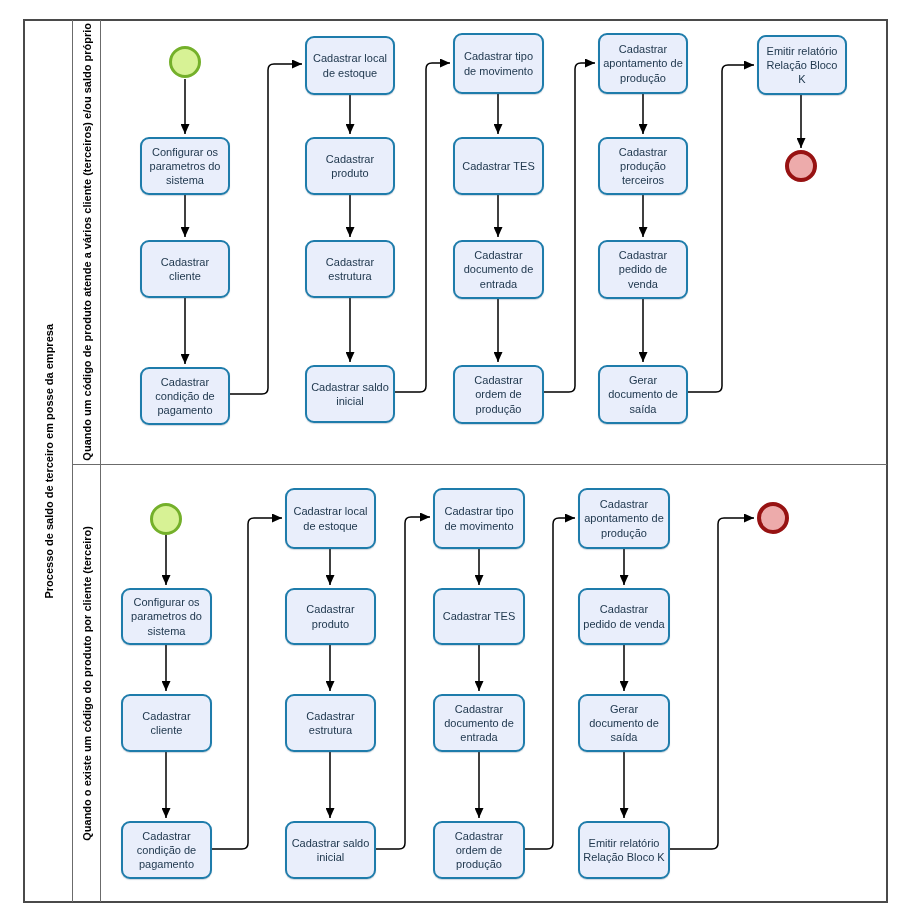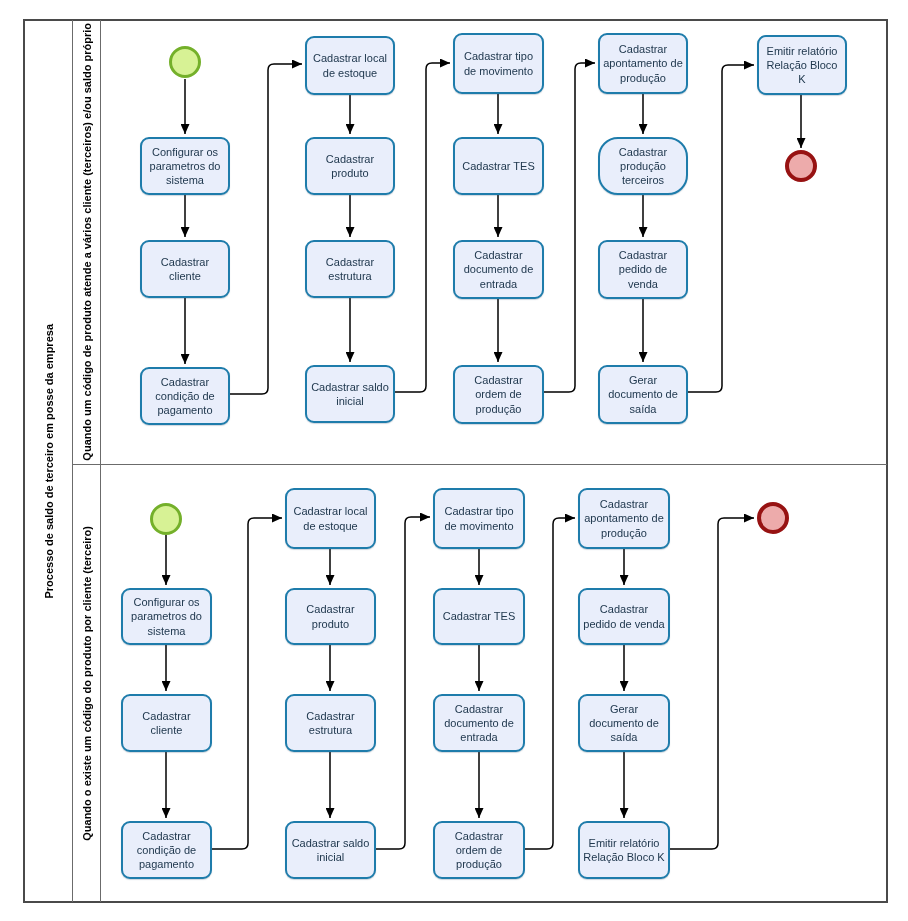--- a/index.html
+++ b/index.html
@@ -103,21 +103,21 @@
       </div>
       <div class="task" style="left: 453px; top: 240px; width: 91px; height: 59px;">
         <span>Cadastrar documento de entrada</span>
       </div>
       <div class="task" style="left: 453px; top: 365px; width: 91px; height: 59px;">
         <span>Cadastrar ordem de produção</span>
       </div>
       <div class="task" style="left: 598px; top: 33px; width: 90px; height: 61px;">
         <span>Cadastrar apontamento de produção</span>
       </div>
-      <div class="task" style="left: 598px; top: 137px; width: 90px; height: 58px; border-radius: 20px;">
+      <div class="task" style="left: 598px; top: 137px; width: 90px; height: 58px;">
         <span>Cadastrar produção terceiros</span>
       </div>
       <div class="task" style="left: 598px; top: 240px; width: 90px; height: 59px;">
         <span>Cadastrar pedido de venda</span>
       </div>
       <div class="task" style="left: 598px; top: 365px; width: 90px; height: 59px;">
         <span>Gerar documento de saída</span>
       </div>
       <div class="task" style="left: 757px; top: 35px; width: 90px; height: 60px;">
         <span>Emitir relatório Relação Bloco K</span>

